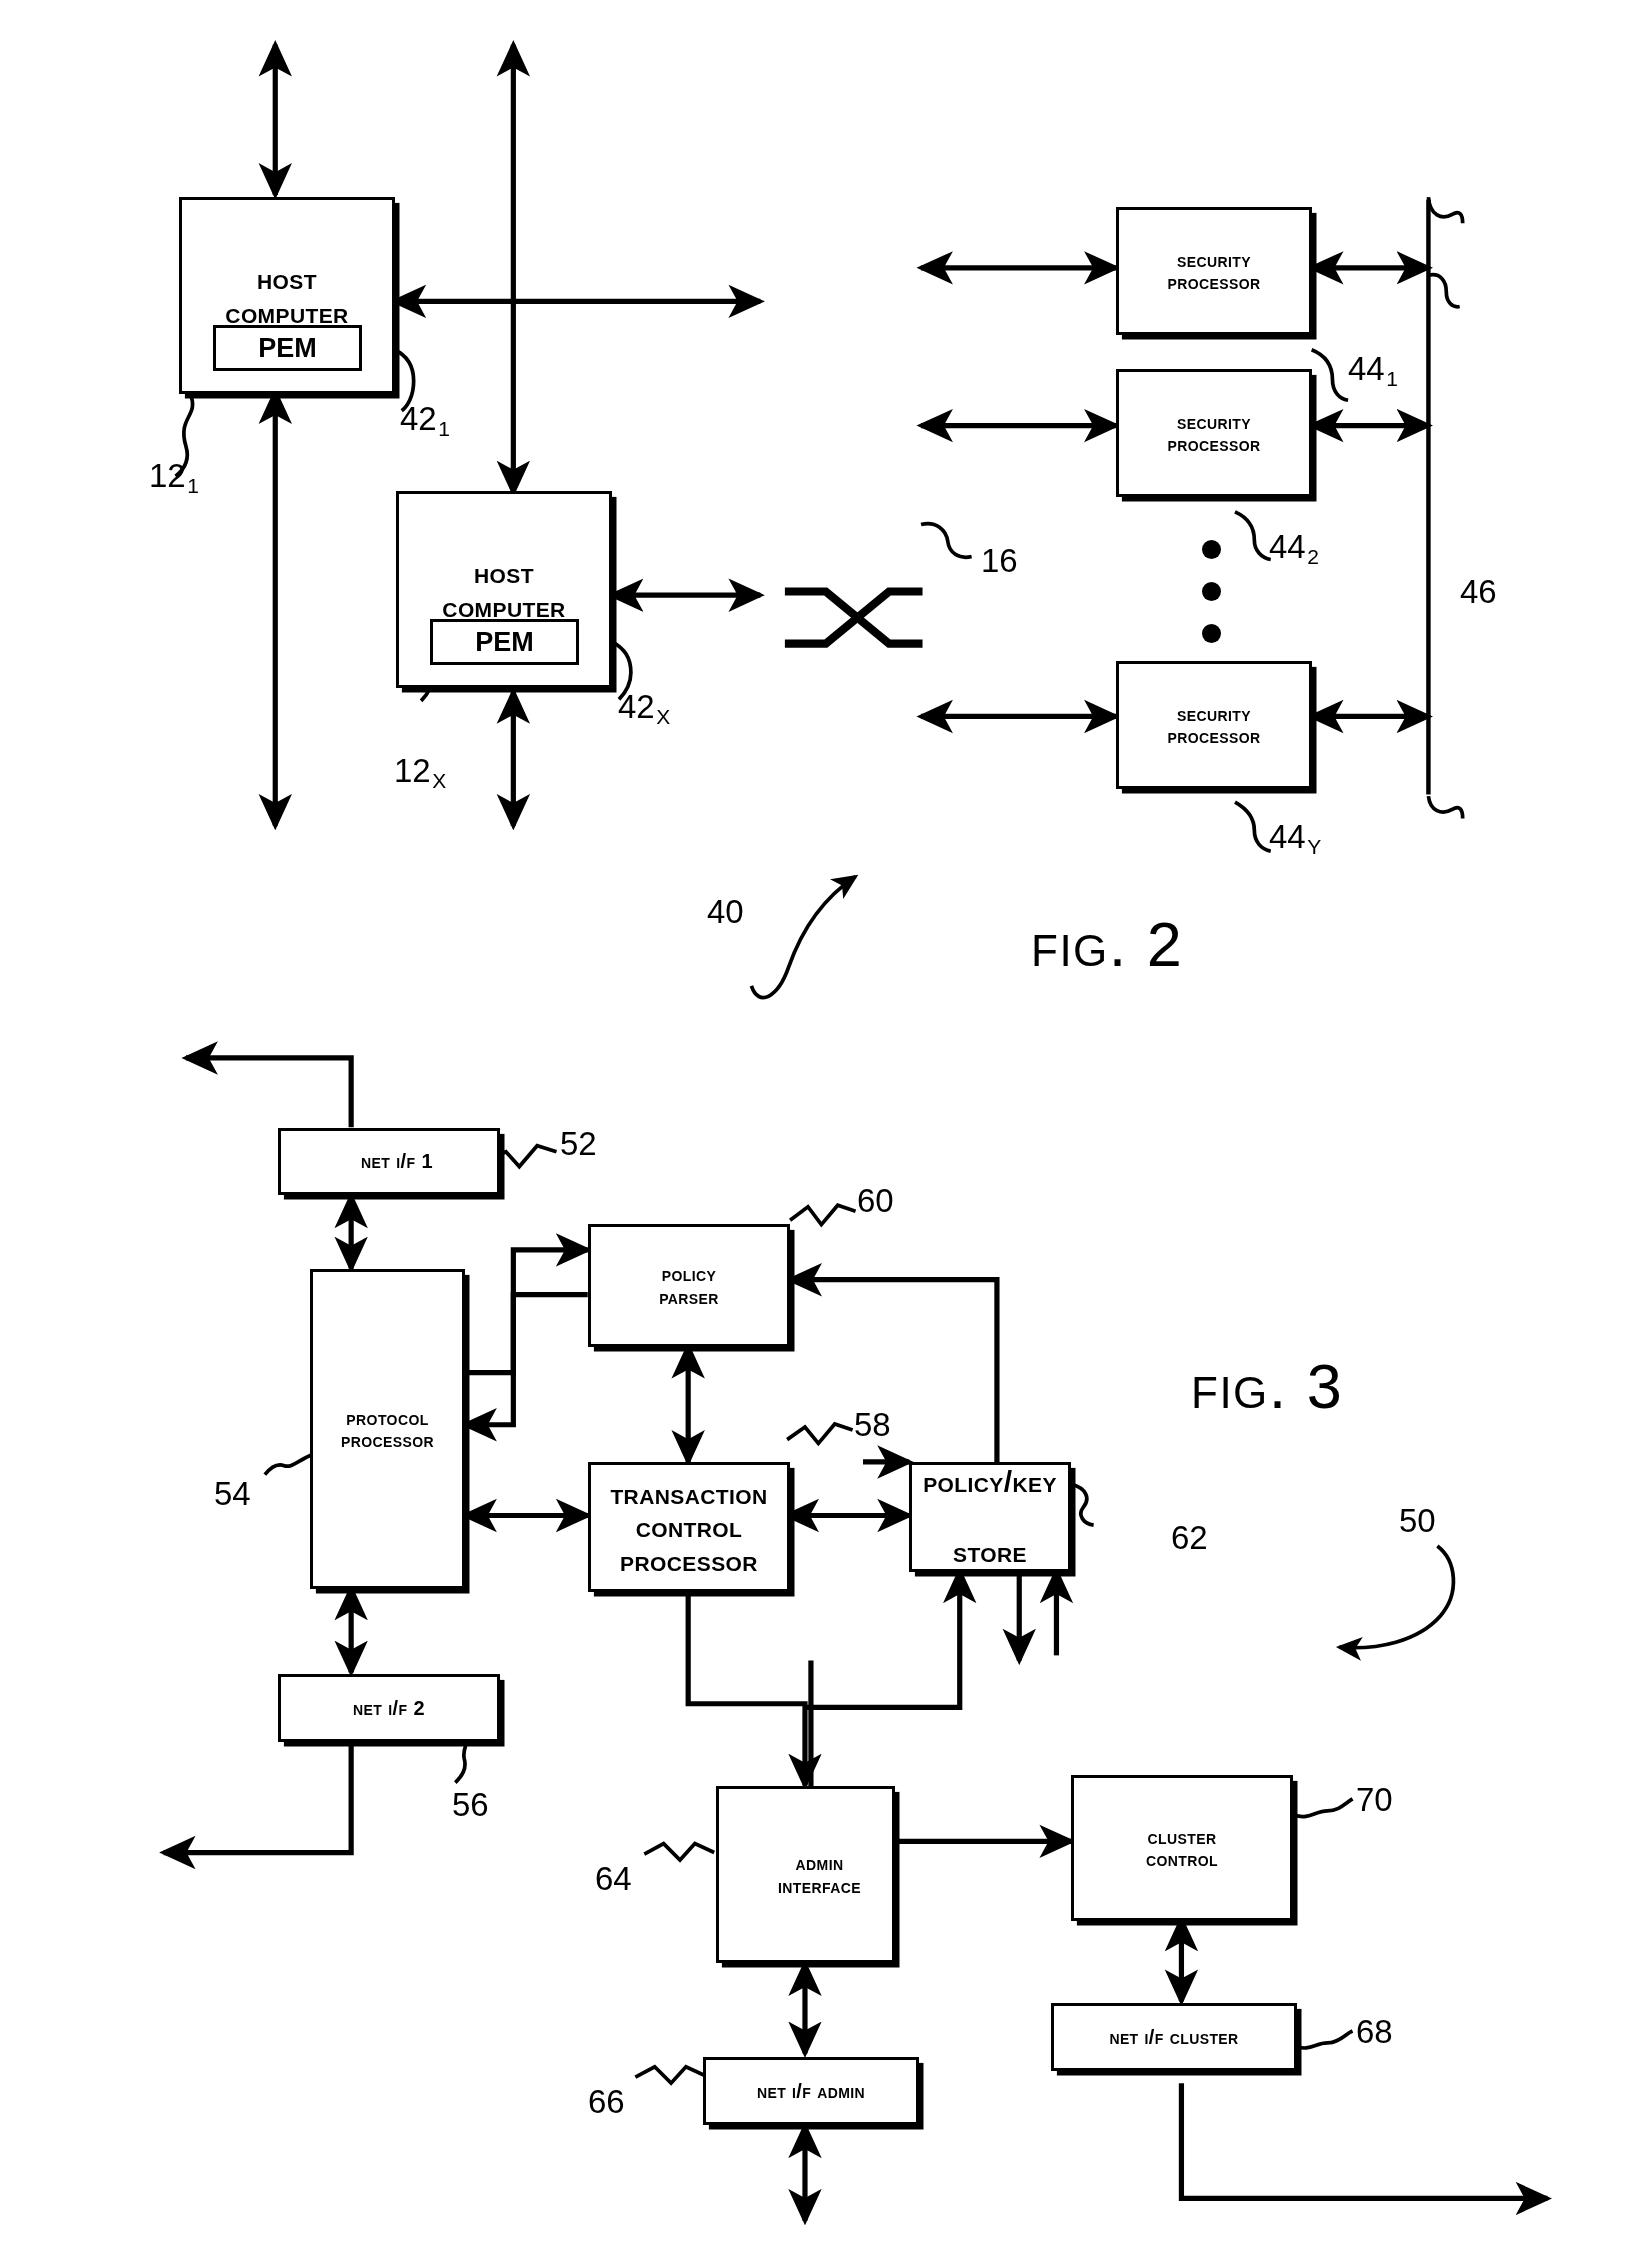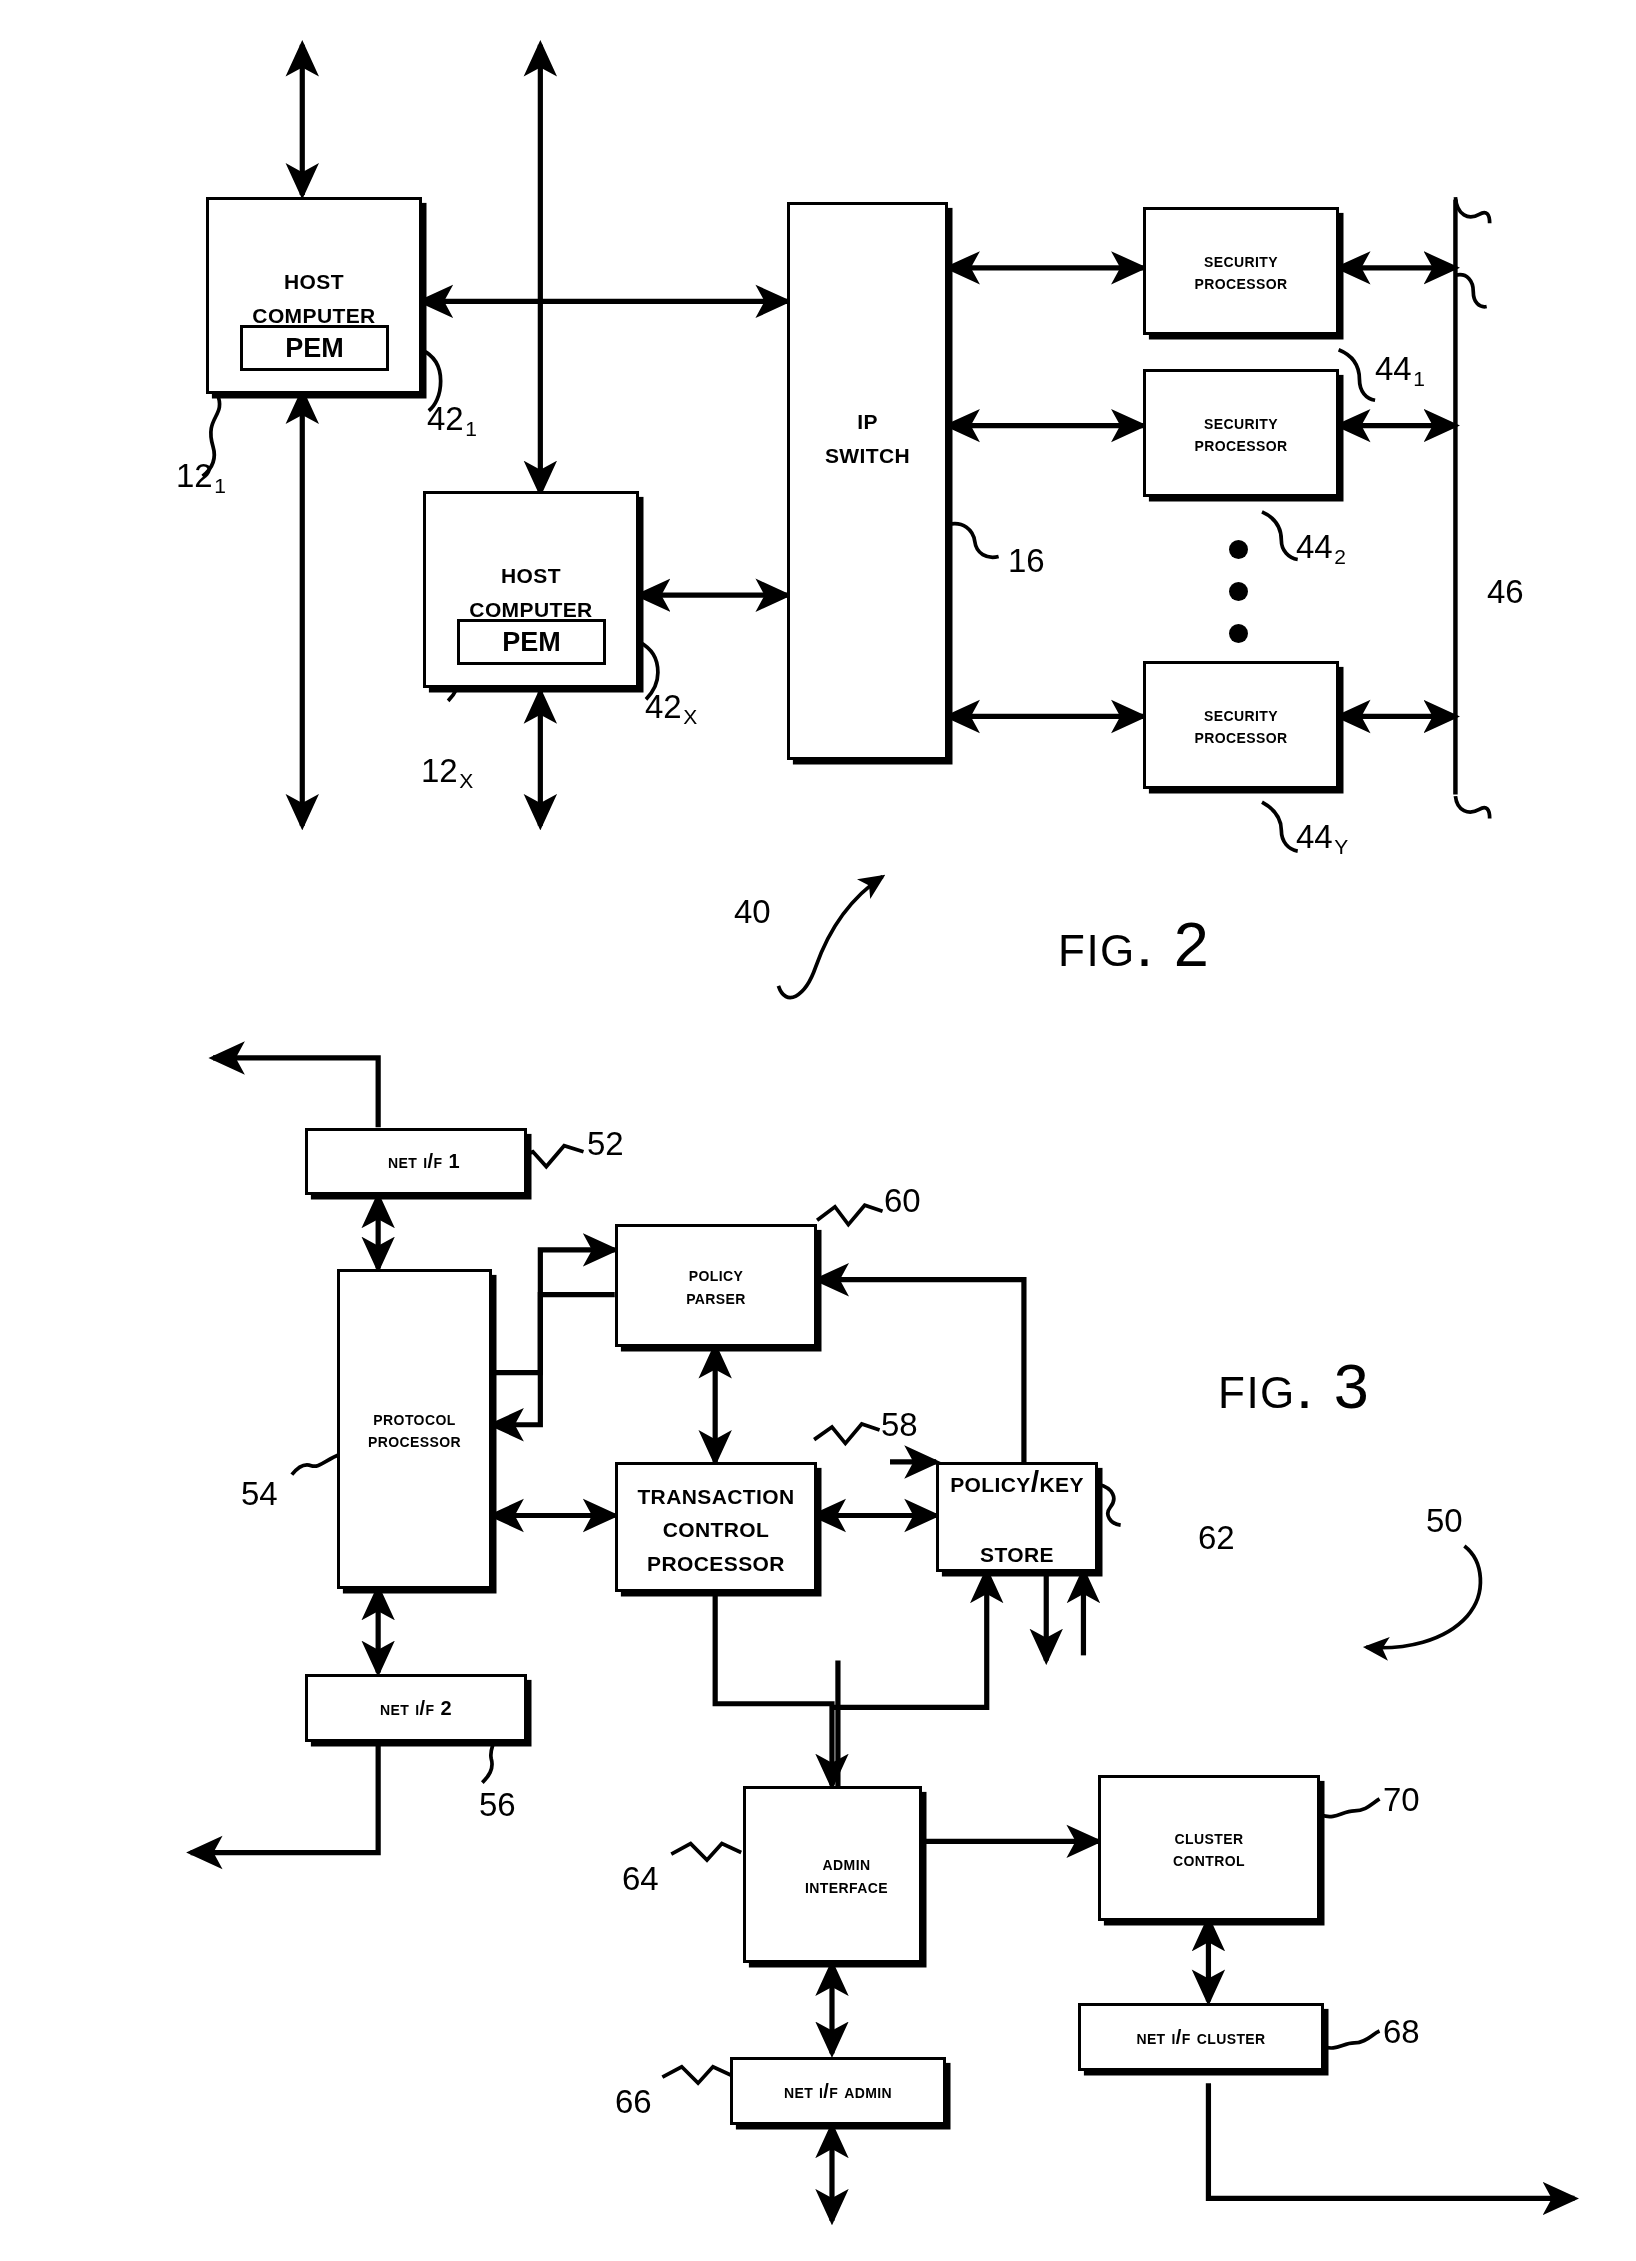--- a/index.html
+++ b/index.html
@@ -6,21 +6,21 @@
     margin: 0; padding: 0;
     background: #ffffff;
   }
   body {
     width: 1636px; height: 2261px;
     position: relative;
     overflow: hidden;
     font-family: "Liberation Sans", sans-serif;
     color: #000;
   }
-  #root { position: absolute; inset: 0; margin-left: 27px; }
+  #root { position: absolute; inset: 0; }
 
   
   .box {
     position: absolute;
     box-sizing: border-box;
     border: 3.7px solid #000;
     background: #fff;
     display: flex;
     flex-direction: column;
     align-items: center;
@@ -225,24 +225,20 @@
   <div class="box" style="left:396px; top:491px; width:216px; height:197px;">
     <span class="line fsz-big sc">Host</span>
     <span class="line fsz-big sc">Computer</span>
     <div style="position:absolute; left:31px; top:125px; width:149px; height:46px;
                 border:3.7px solid #000; box-sizing:border-box; background:#fff;
                 display:flex; align-items:center; justify-content:center;">
       <span class="fsz-plain">PEM</span>
     </div>
   </div>
 
-  <div class="box" style="left:760px; top:202px; width:161px; height:558px; justify-content:flex-start; padding-top:197px;">
-    <span class="line fsz-big sc">IP</span>
-    <span class="line fsz-big sc">Switch</span>
-  </div>
 
   <div class="box" style="left:1116px; top:207px; width:196px; height:128px;">
     <span class="line fsz-med sc">Security</span>
     <span class="line fsz-med sc">Processor</span>
   </div>
 
   <div class="box" style="left:1116px; top:369px; width:196px; height:128px;">
     <span class="line fsz-med sc">Security</span>
     <span class="line fsz-med sc">Processor</span>
   </div>

